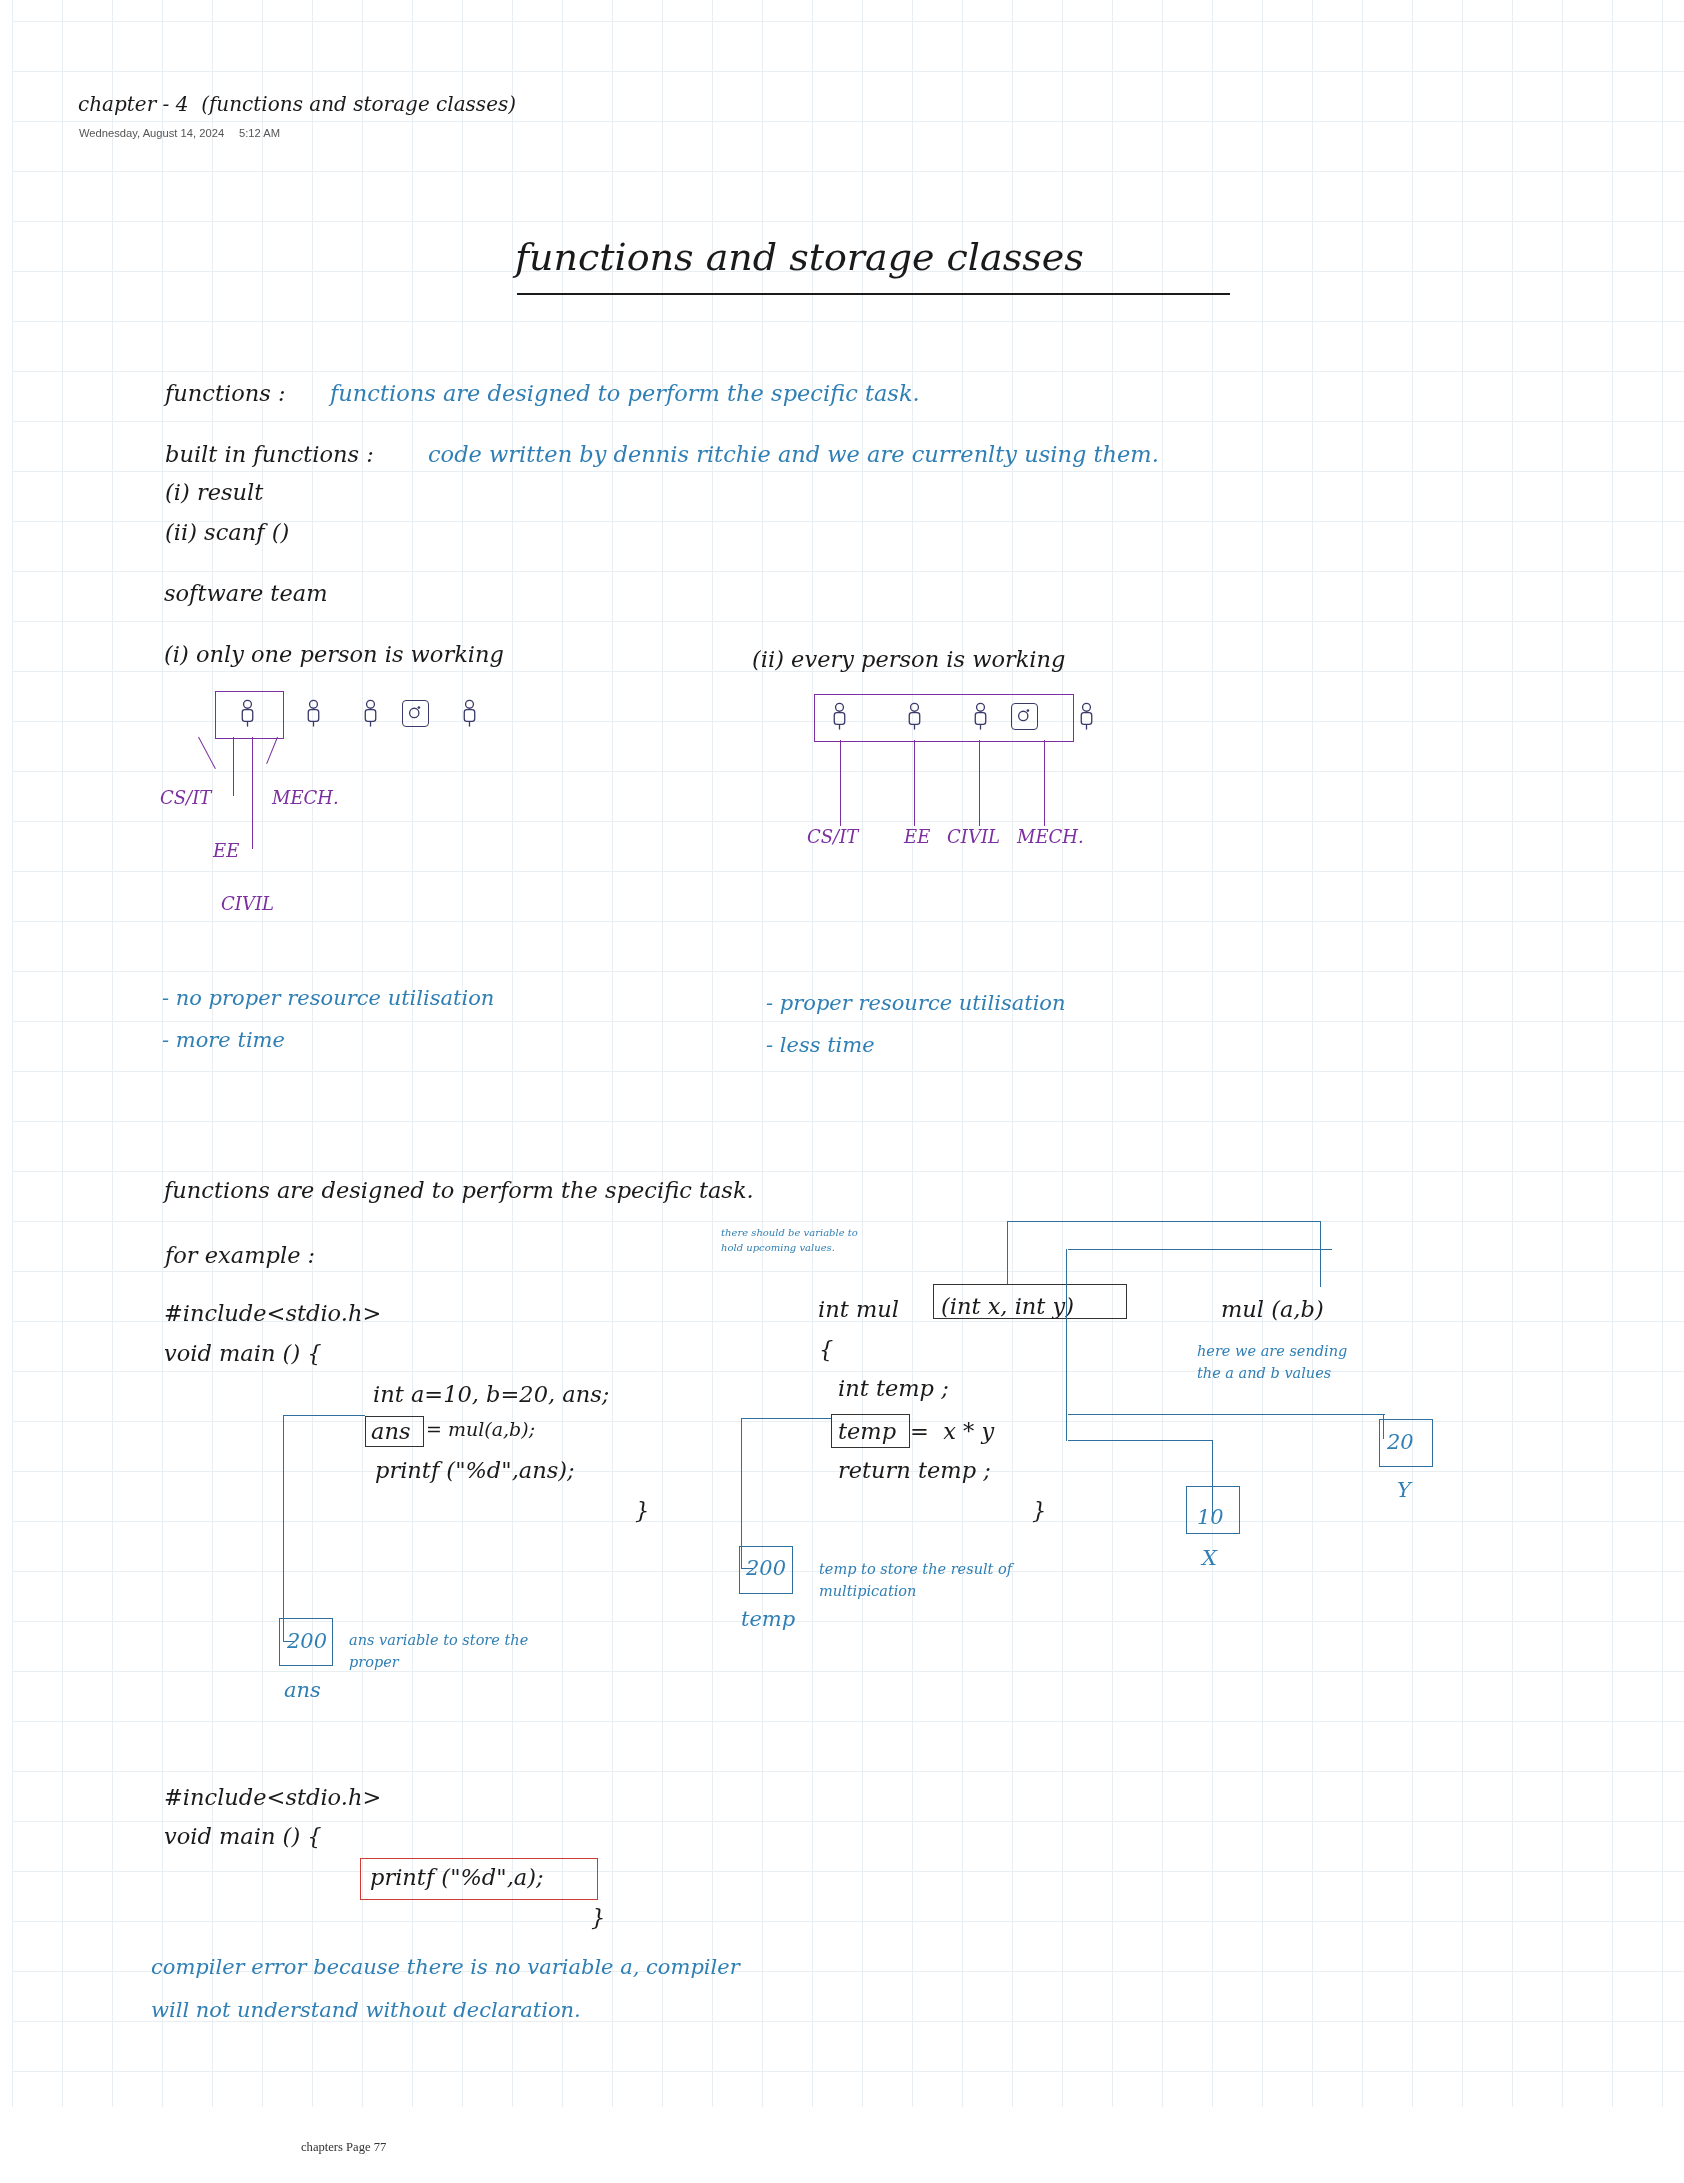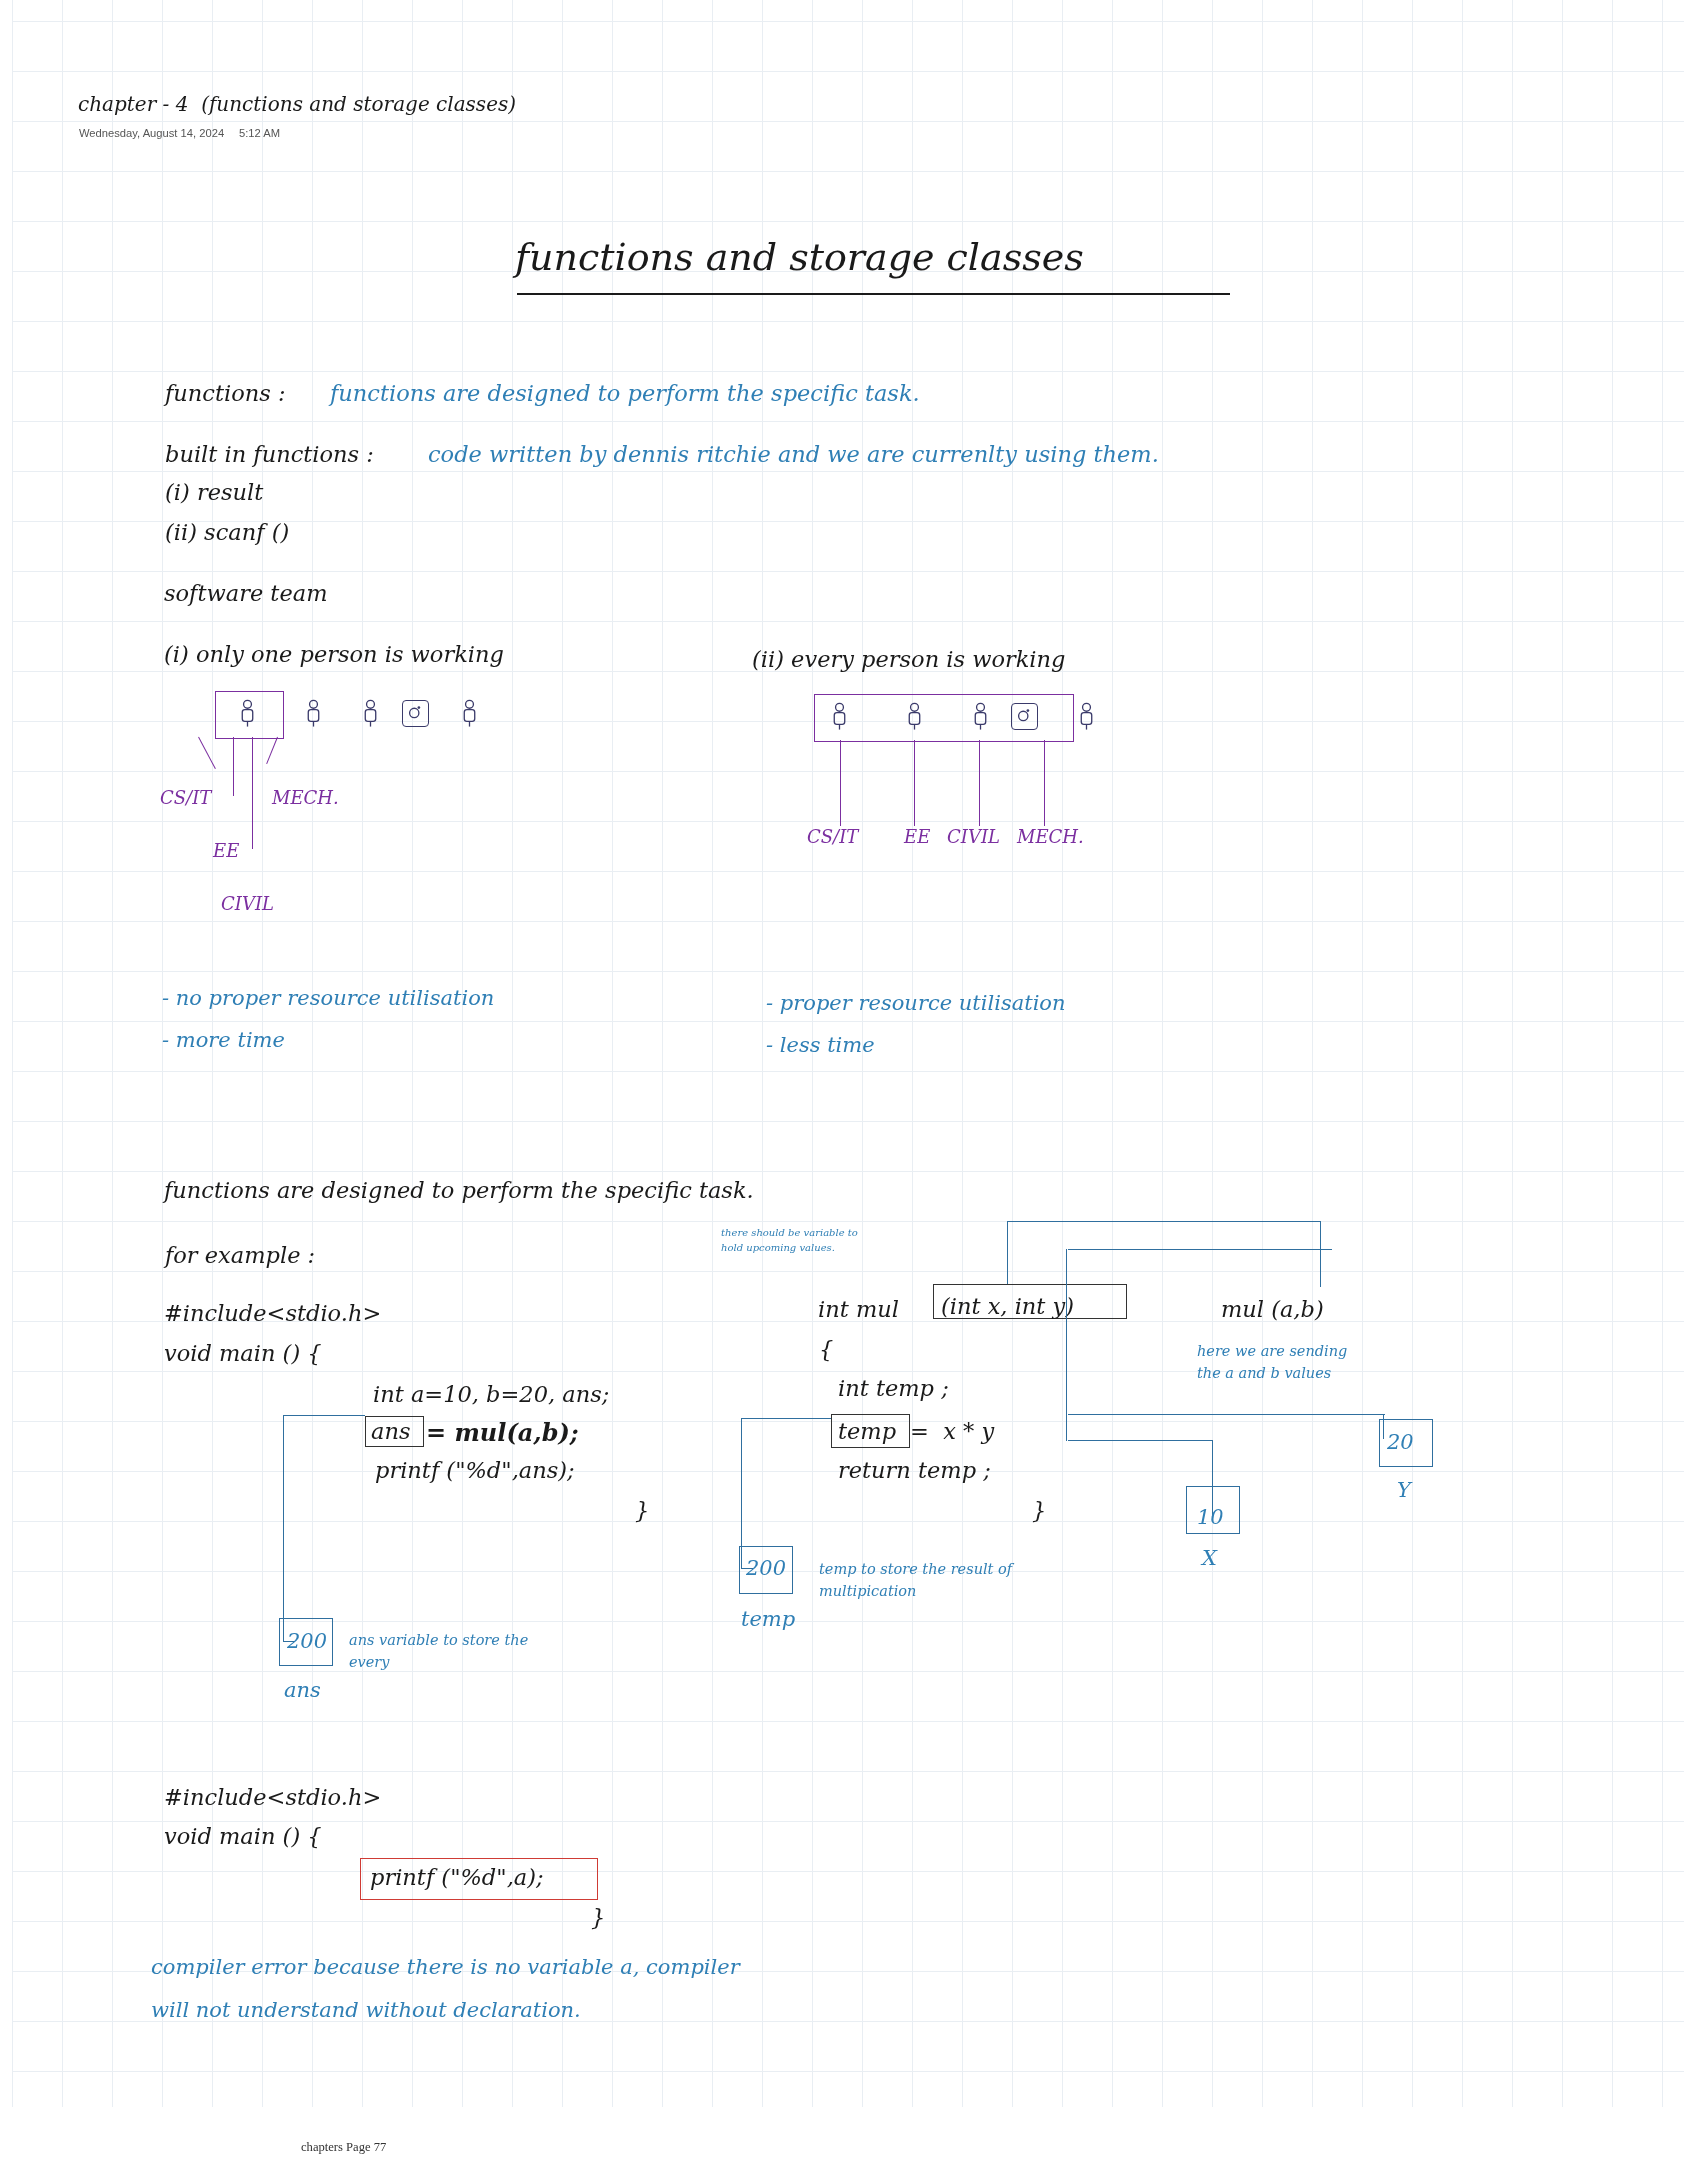--- a/index.html
+++ b/index.html
@@ -272,34 +272,34 @@
 
 <div class="abs hand" style="left:164px; top:1177px; font-size:22.5px;">functions are designed to perform the specific task.</div>
 <div class="abs hand" style="left:165px; top:1242px; font-size:22.5px;">for example :</div>
 
 <div class="abs hand" style="left:164px; top:1300px; font-size:22.5px;">#include&lt;stdio.h&gt;</div>
 <div class="abs hand" style="left:164px; top:1340px; font-size:22.5px;">void main () {</div>
 <div class="abs hand" style="left:373px; top:1381px; font-size:22.5px;">int a=10, b=20, ans;</div>
 
 <div class="box-dark" style="left:365px; top:1416px; width:57px; height:29px;"></div>
 <div class="abs hand" style="left:371px; top:1418px; font-size:22.5px;">ans</div>
-<div class="abs hand" style="left:426px; top:1418px; font-size:24px;font-weight:bold;">= mul(a,b);</div>
+<div class="abs hand" style="left:426px; top:1418px; font-size:19px;">= mul(a,b);</div>
 
 <div class="abs hand" style="left:375px; top:1457px; font-size:22.5px;">printf ("%d",ans);</div>
 <div class="abs hand" style="left:635px; top:1497px; font-size:22.5px;">}</div>
 
 <div class="line-blue" style="left:283px; top:1415px; width:82px; height:1.3px;"></div>
 <div class="line-blue" style="left:283px; top:1415px; width:1.3px; height:226px;"></div>
 <div class="line-blue" style="left:283px; top:1641px; width:12px; height:1.3px;"></div>
 
 <div class="box-blue" style="left:279px; top:1618px; width:52px; height:46px;"></div>
 <div class="abs hand-blue" style="left:287px; top:1629px; font-size:21px;">200</div>
 <div class="abs hand-blue" style="left:284px; top:1678px; font-size:21px;">ans</div>
 <div class="abs hand-blue" style="left:349px; top:1630px; font-size:14.5px; line-height:1.5;">ans variable to store the
-every</div>
+proper</div>
 
 <div class="abs hand-blue" style="left:721px; top:1225px; font-size:10px; line-height:1.5;">there should be variable to
 hold upcoming values.</div>
 
 <div class="abs hand" style="left:818px; top:1296px; font-size:22.5px;">int mul</div>
 <div class="box-dark" style="left:933px; top:1284px; width:192px; height:33px;"></div>
 <div class="abs hand" style="left:941px; top:1293px; font-size:22.5px;">(int x, int y)</div>
 
 <div class="abs hand" style="left:819px; top:1336px; font-size:22.5px;">{</div>
 <div class="abs hand" style="left:838px; top:1375px; font-size:22.5px;">int temp ;</div>

